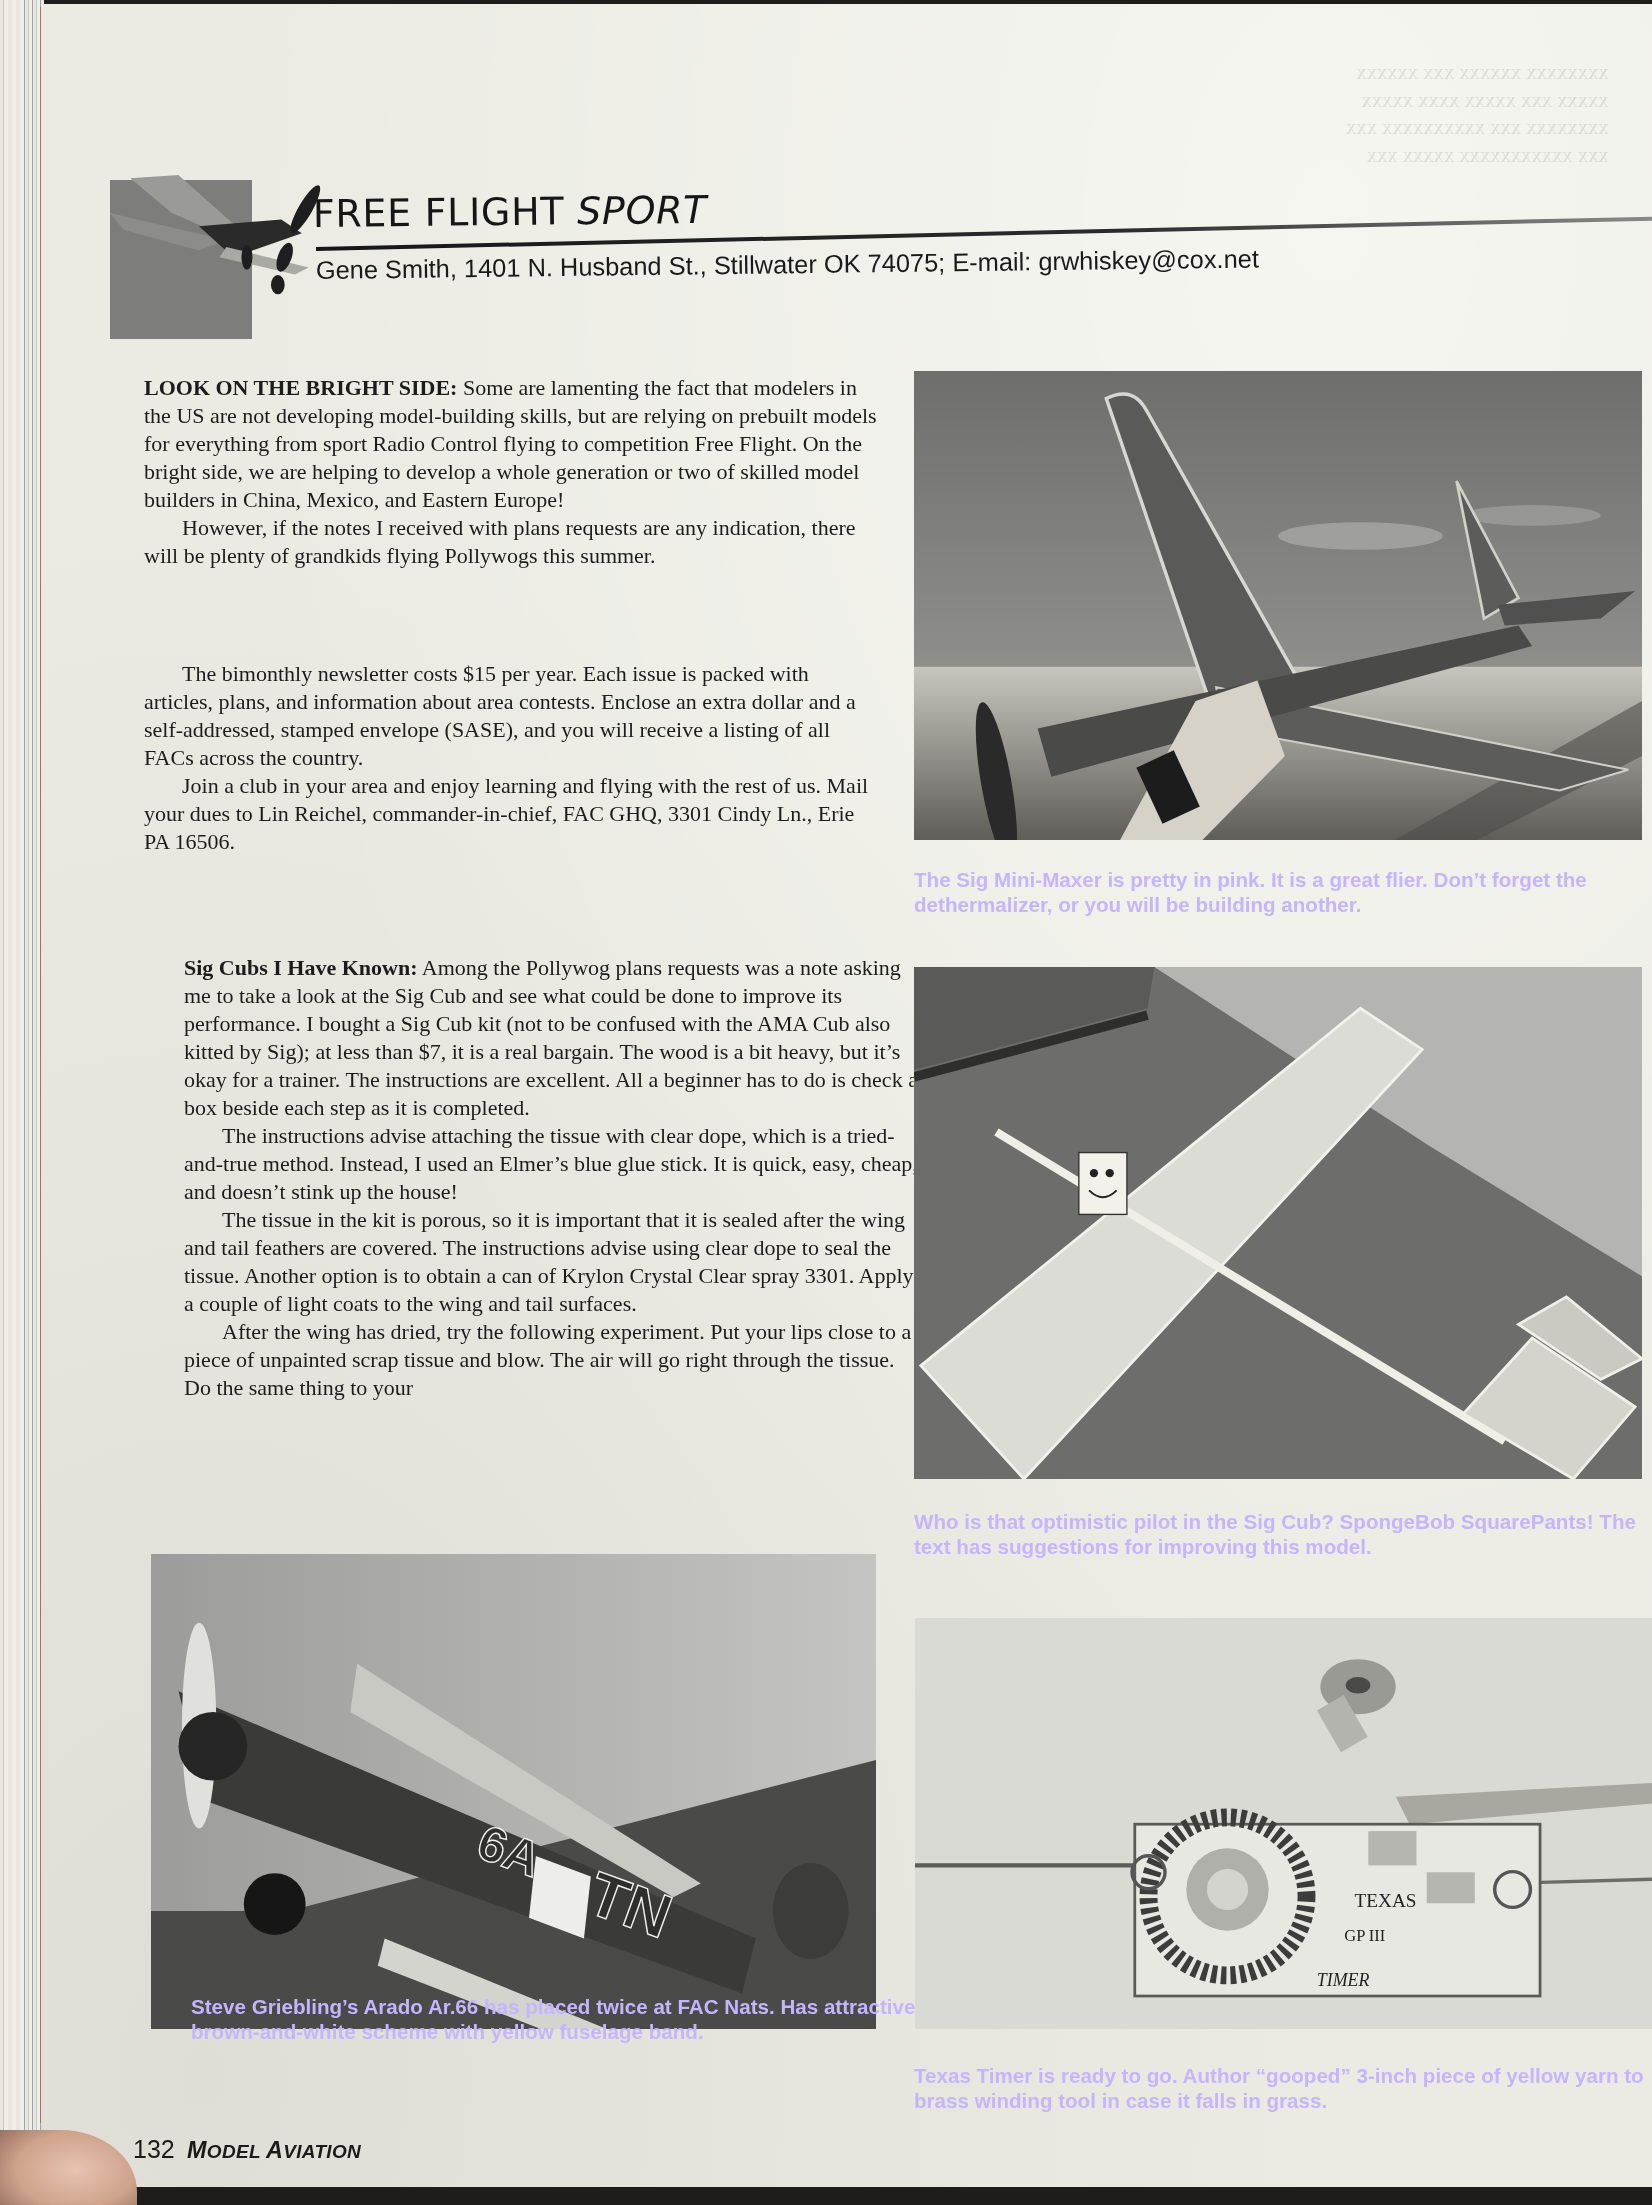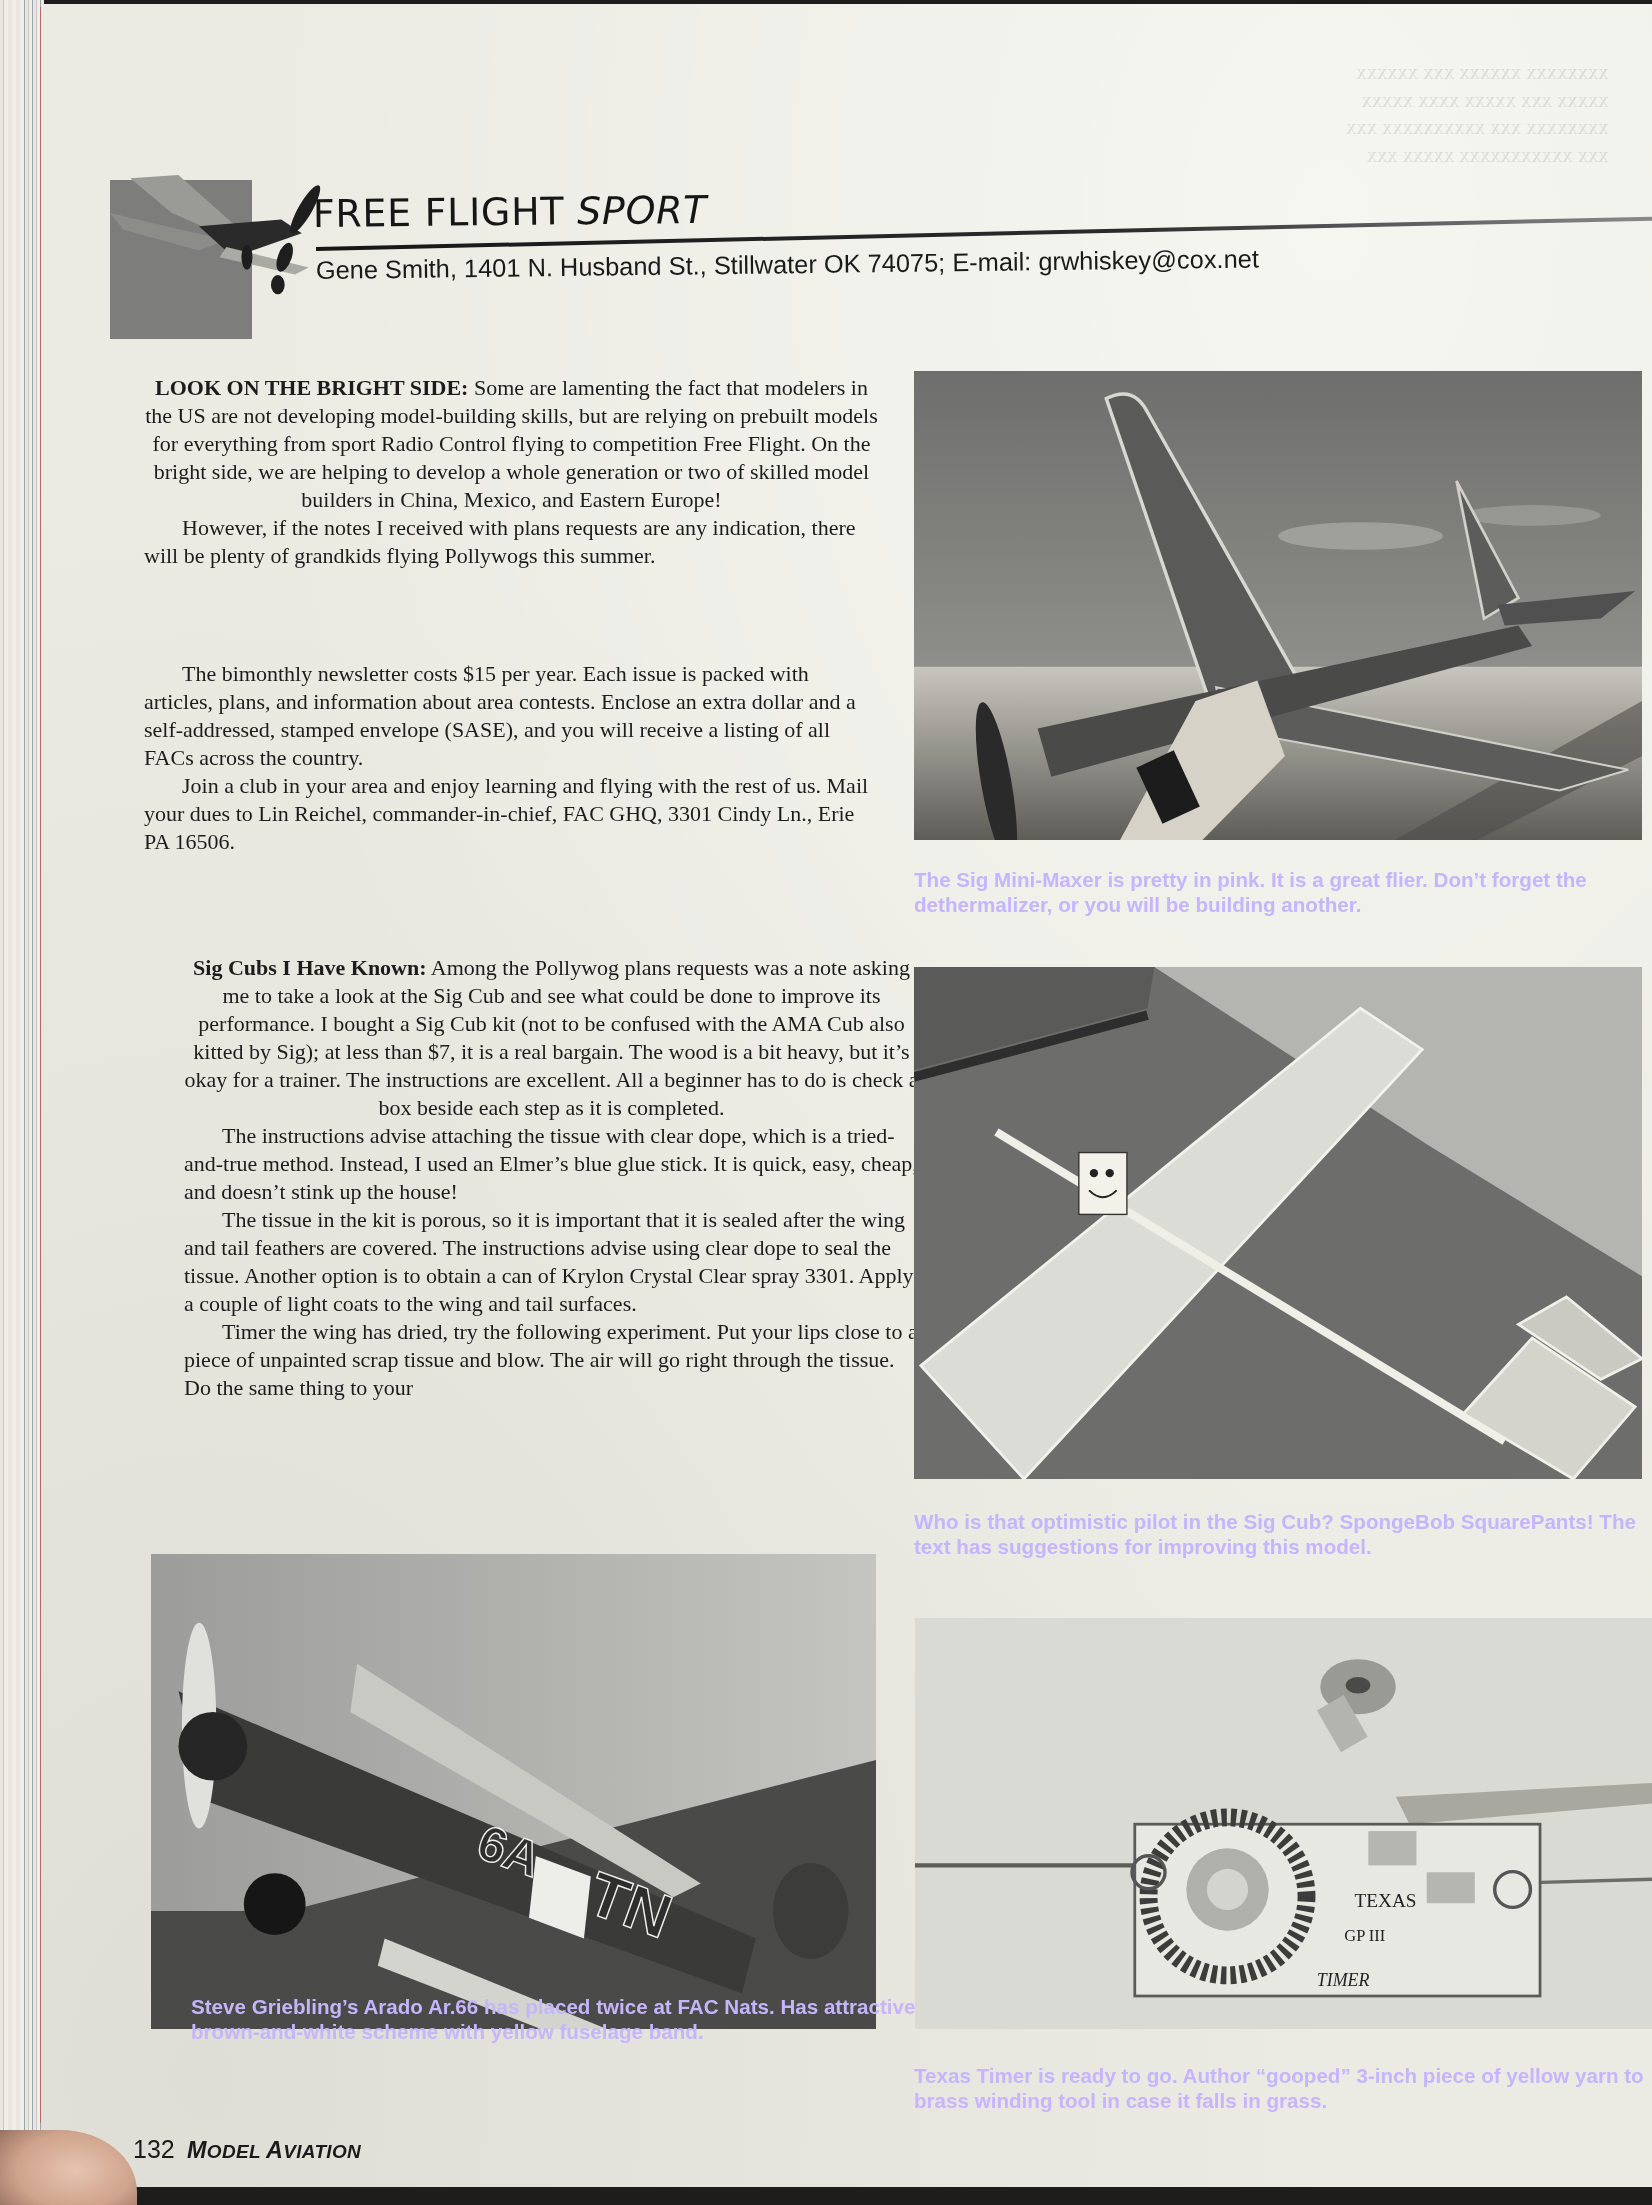--- a/index.html
+++ b/index.html
@@ -52,21 +52,21 @@
       font-family: "Liberation Sans", sans-serif; font-size: 25.4px; color: #1a1a1a;
       transform: rotate(-0.7deg); transform-origin: left bottom; white-space: nowrap;
     }
 
     
     .col {
       position: absolute; left: 144px; width: 735px;
       font-family: "Liberation Serif", serif; font-size: 22px; line-height: 28px; color: #1c1c1c;
     }
     .col p { margin: 0; text-indent: 38px; }
-    .col p.lead { text-indent: 0; text-align: center; }
+    .col p.lead { text-indent: 0; }
     .col b { font-weight: bold; }
     .sec1 { top: 374px; }
     .sec2 { top: 660px; }
     .sec3 { top: 954px; margin-left: 40px; }
 
     
     .photo { position: absolute; overflow: hidden; background: #888; }
     .photo svg { width: 100%; height: 100%; display: block; }
     .p1 { left: 914px; top: 371px; width: 728px; height: 469px; }
     .p2 { left: 914px; top: 967px; width: 728px; height: 512px; }
@@ -125,21 +125,21 @@
 
 <div class="col sec2">
   <p>The bimonthly newsletter costs $15 per year. Each issue is packed with articles, plans, and information about area contests. Enclose an extra dollar and a self-addressed, stamped envelope (SASE), and you will receive a listing of all FACs across the country.</p>
   <p>Join a club in your area and enjoy learning and flying with the rest of us. Mail your dues to Lin Reichel, commander-in-chief, FAC GHQ, 3301 Cindy Ln., Erie PA 16506.</p>
 </div>
 
 <div class="col sec3">
   <p class="lead"><b>Sig Cubs I Have Known:</b><span> Among the Pollywog plans requests was a note asking me to take a look at the Sig Cub and see what could be done to improve its performance. I bought a Sig Cub kit (not to be confused with the AMA Cub also kitted by Sig); at less than $7, it is a real bargain. The wood is a bit heavy, but it’s okay for a trainer. The instructions are excellent. All a beginner has to do is check a box beside each step as it is completed.</span></p>
   <p>The instructions advise attaching the tissue with clear dope, which is a tried-and-true method. Instead, I used an Elmer’s blue glue stick. It is quick, easy, cheap, and doesn’t stink up the house!</p>
   <p>The tissue in the kit is porous, so it is important that it is sealed after the wing and tail feathers are covered. The instructions advise using clear dope to seal the tissue. Another option is to obtain a can of Krylon Crystal Clear spray 3301. Apply a couple of light coats to the wing and tail surfaces.</p>
-  <p>Timer the wing has dried, try the following experiment. Put your lips close to a piece of unpainted scrap tissue and blow. The air will go right through the tissue. Do the same thing to your</p>
+  <p>After the wing has dried, try the following experiment. Put your lips close to a piece of unpainted scrap tissue and blow. The air will go right through the tissue. Do the same thing to your</p>
 </div>
 
 <div class="photo p1">
   <svg viewBox="0 0 1060 682" preserveAspectRatio="none">
     <defs>
       <linearGradient id="sky1" x1="0" y1="0" x2="0" y2="1">
         <stop offset="0" stop-color="#6e6e6c"></stop>
           <stop offset="1" stop-color="#8e8e8a"></stop>
       </linearGradient>
       <linearGradient id="grass1" x1="0" y1="0" x2="0" y2="1">

